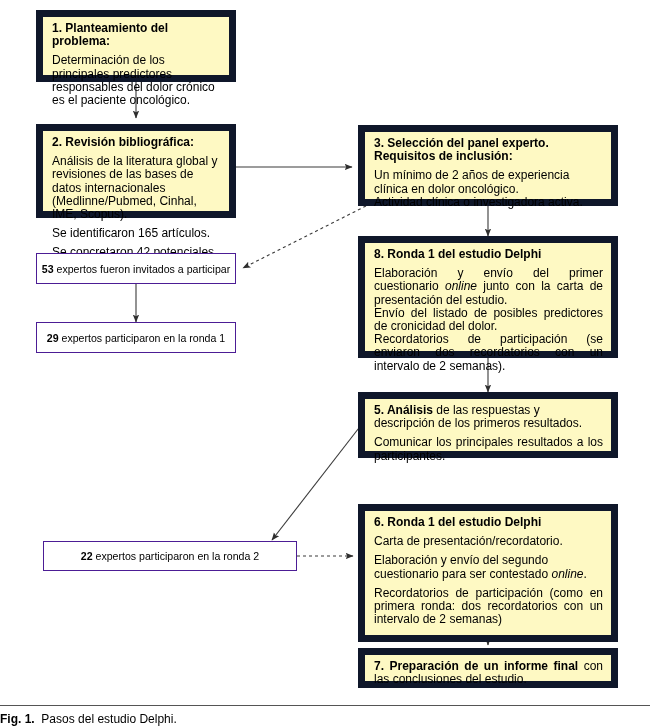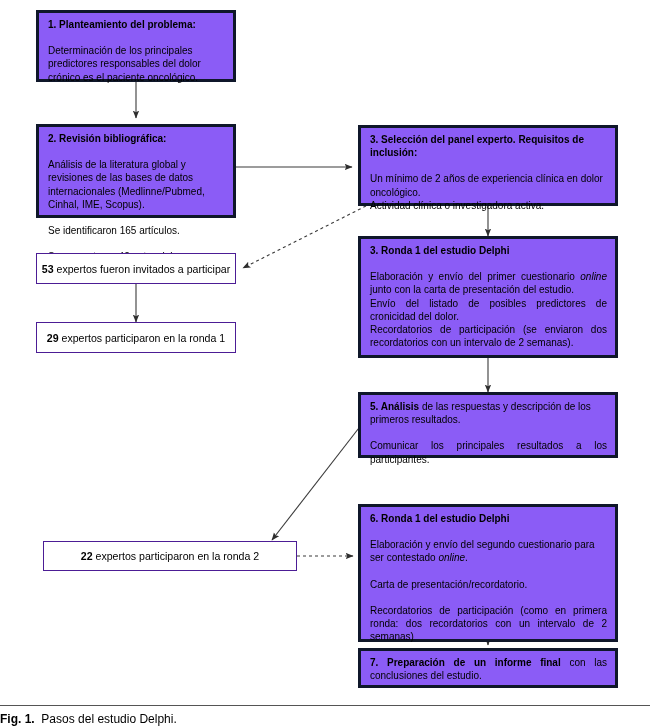--- a/index.html
+++ b/index.html
@@ -22,37 +22,37 @@
     position: absolute;
     left: 0;
     top: 0;
     width: 650px;
     height: 726px;
     pointer-events: none;
   }
   .node {
     position: absolute;
     box-sizing: border-box;
-    border: 3px solid #0f172a;
-    background: #8b5cf6;
-    font-size: 10px;
+    border: 7px solid #0f172a;
+    background: #fef9c3;
+    font-size: 12px;
     line-height: 13.2px;
     color: #000000;
   }
   .node .pad {
     padding: 5px 8px 5px 9px;
   }
   .node p {
     margin: 0;
   }
   .node p + p {
     margin-top: 0px;
   }
   .node p.gap {
-    margin-top: 13px;
+    margin-top: 6px;
   }
   .node .hd {
     font-weight: bold;
   }
   .node em {
     font-style: italic;
   }
   .node.justify p.j {
     text-align: justify;
     text-align-last: left;
@@ -158,39 +158,39 @@
   <div class="node" style="left:358px; top:125px; width:260px; height:81px;">
     <div class="pad">
       <p class="hd">3. Selección del panel experto. Requisitos de inclusión:</p>
       <p class="gap">Un mínimo de 2 años de experiencia clínica en dolor oncológico.</p>
       <p>Actividad clínica o investigadora activa.</p>
     </div>
   </div>
 
   <div class="node justify" style="left:358px; top:236px; width:260px; height:122px;">
     <div class="pad">
-      <p class="hd">3. Ronda 1 del estudio Delphi</p>
+      <p class="hd">8. Ronda 1 del estudio Delphi</p>
       <p class="gap j"><span>Elaboración y envío del primer cuestionario </span><em>online</em><span> junto con la carta de presentación del estudio.</span></p>
       <p class="j">Envío del listado de posibles predictores de cronicidad del dolor.</p>
       <p class="j">Recordatorios de participación (se enviaron dos recordatorios con un intervalo de 2 semanas).</p>
     </div>
   </div>
 
   <div class="node justify" style="left:358px; top:392px; width:260px; height:66px;">
     <div class="pad">
       <p><b class="hd">5. Análisis</b><span> de las respuestas y descripción de los primeros resultados.</span></p>
       <p class="gap j">Comunicar los principales resultados a los participantes.</p>
     </div>
   </div>
 
   <div class="node justify" style="left:358px; top:504px; width:260px; height:138px;">
     <div class="pad">
       <p class="hd">6. Ronda 1 del estudio Delphi</p>
+      <p class="gap">Carta de presentación/recordatorio.</p>
       <p class="gap"><span>Elaboración y envío del segundo cuestionario para ser contestado </span><em>online</em><span>.</span></p>
-      <p class="gap">Carta de presentación/recordatorio.</p>
       <p class="gap j">Recordatorios de participación (como en primera ronda: dos recordatorios con un intervalo de 2 semanas)</p>
     </div>
   </div>
 
   <div class="node justify" style="left:358px; top:648px; width:260px; height:40px;">
     <div class="pad">
       <p class="j"><b class="hd">7. Preparación de un informe final</b><span> con las conclusiones del estudio.</span></p>
     </div>
   </div>
 

